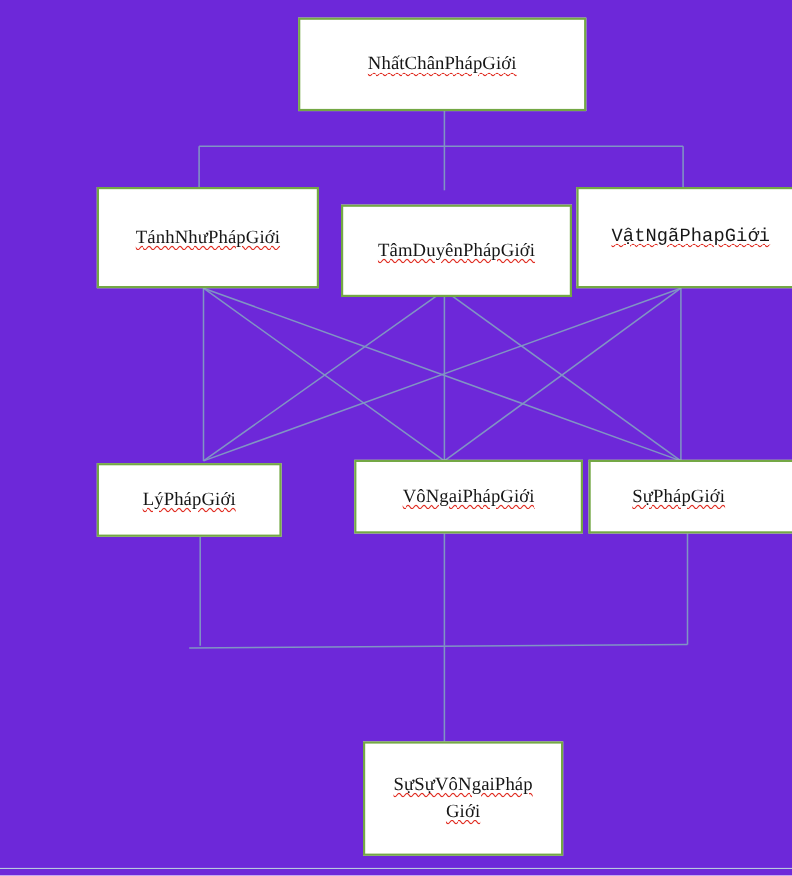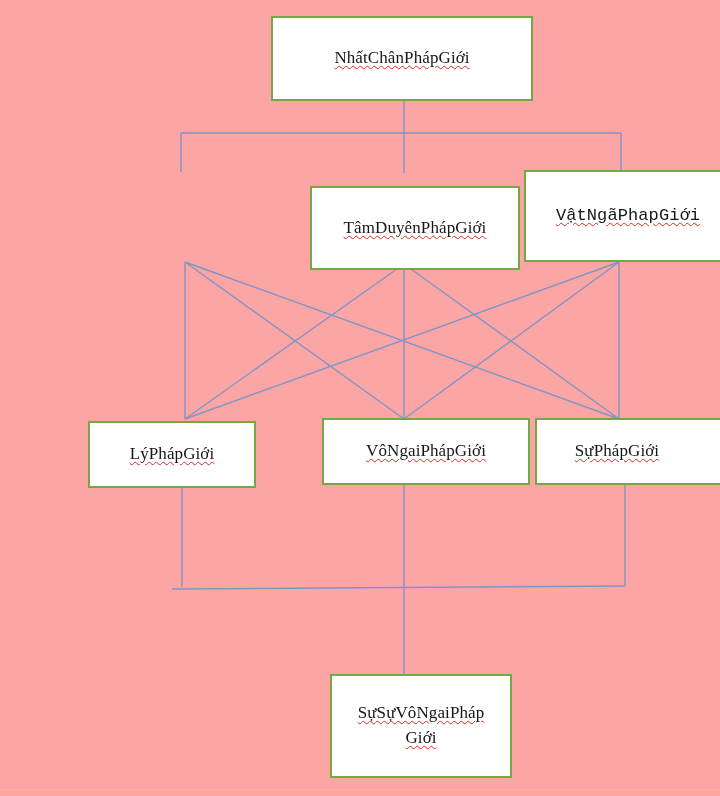--- a/index.html
+++ b/index.html
@@ -8,21 +8,21 @@
     background: #ffffff;
   }
   body {
     font-family: "Liberation Serif", "DejaVu Serif", serif;
   }
   #canvas {
     position: relative;
     width: 720px;
     height: 796px;
     overflow: hidden;
-    background: #fca5a5;
+    background: #6d28d9;
   }
   #edges {
     position: absolute;
     left: 0;
     top: 0;
     width: 720px;
     height: 796px;
     pointer-events: none;
   }
   .node {
@@ -94,20 +94,23 @@
       <line x1="625" y1="485" x2="625" y2="586"></line>
       <line x1="172" y1="589" x2="625" y2="586"></line>
       <line x1="404" y1="587" x2="404" y2="674"></line>
     </g>
   </svg>
 
   <div class="node" style="left:271px; top:16px; width:262px; height:85px;">
     <span class="node-label">NhấtChânPhápGiới</span>
   </div>
 
+  <div class="node" style="left:88px; top:170px; width:202px; height:92px;">
+    <span class="node-label">TánhNhưPhápGiới</span>
+  </div>
 
   <div class="node" style="left:310px; top:186px; width:210px; height:84px;">
     <span class="node-label">TâmDuyênPhápGiới</span>
   </div>
 
   <div class="node clipped-right" style="left:524px; top:170px; width:206px; height:92px;">
     <span class="node-label" style="font-family:Liberation Mono, monospace;">VậtNgãPhapGiới</span>
   </div>
 
   <div class="node" style="left:88px; top:421px; width:168px; height:67px;">

